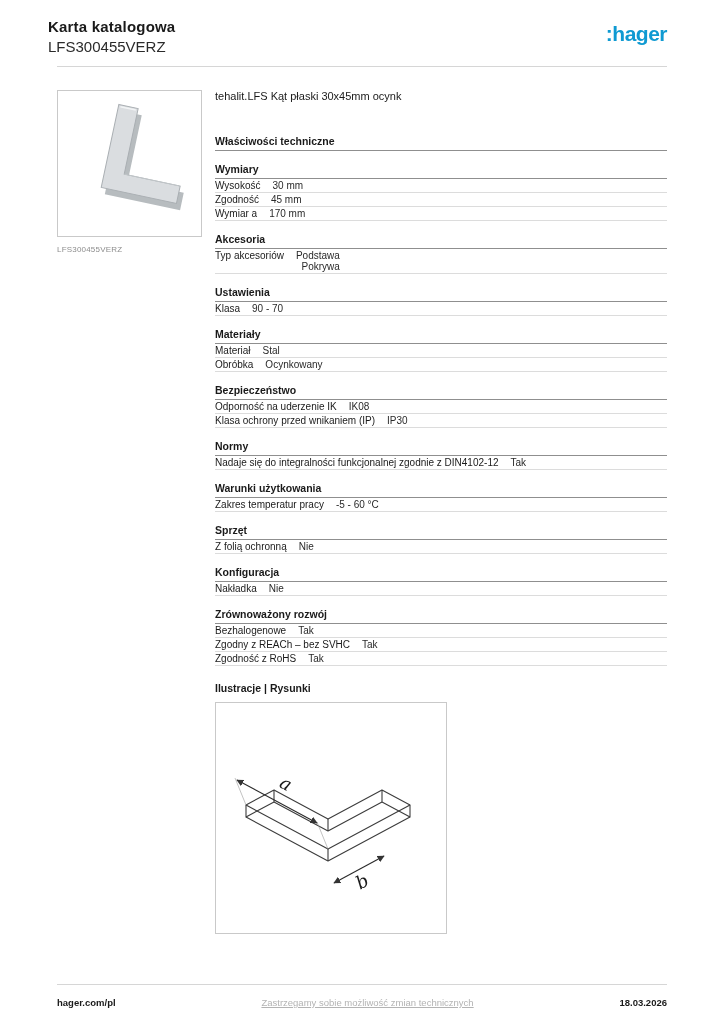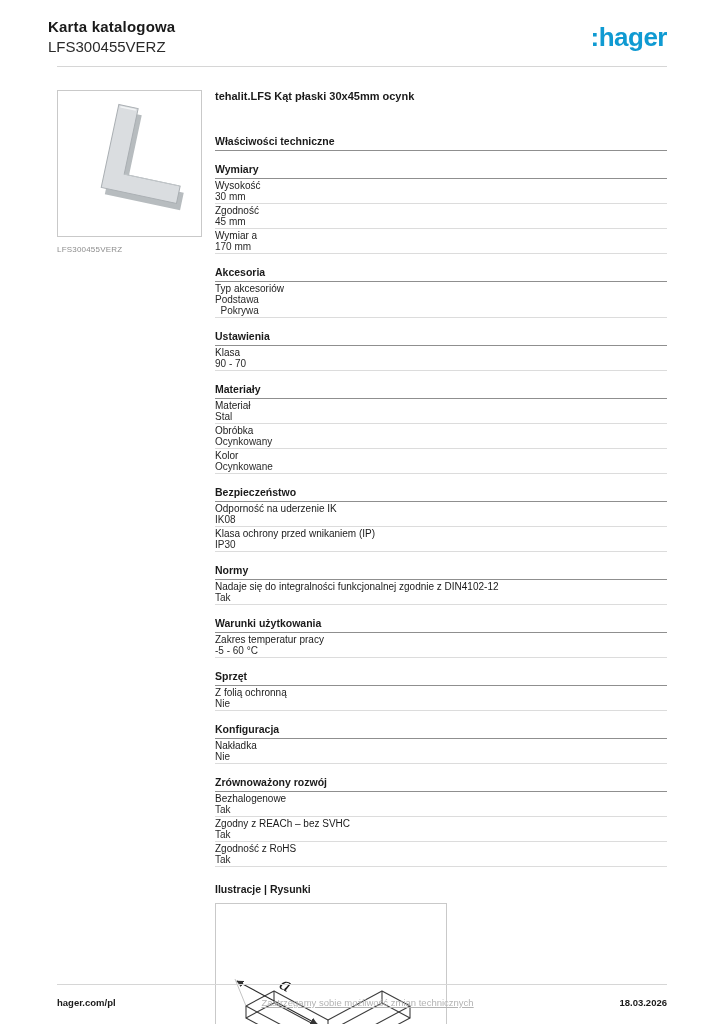--- a/index.html
+++ b/index.html
@@ -7,45 +7,45 @@
   body { font-family:"Liberation Sans", sans-serif; color:#1a1a1a; }
   .page {
     position:relative; width:724px; height:1024px; margin:0 auto;
     background:#ffffff; overflow:hidden;
   }
 
   
   .header { position:absolute; left:48px; right:57px; top:18px; height:48px; }
   .doc-type { font-size:15px; font-weight:bold; letter-spacing:.2px; }
   .product-code { font-size:15px; font-weight:normal; color:#2a2a2a; margin-top:3px; }
-  .logo { position:absolute; right:0; top:4px; font-size:26px; font-weight:bold; letter-spacing:-.5px; }
+  .logo { position:absolute; right:0; top:4px; font-size:21px; font-weight:bold; letter-spacing:-.5px; }
   .header-rule { position:absolute; left:57px; right:57px; top:66px; border-top:1px solid #d6d6d6; }
 
   
   .left-col { position:absolute; left:57px; top:90px; width:145px; }
   .image-box { width:145px; height:147px; border:1px solid #c9c9c9; background:#fff; }
   .image-box svg { display:block; }
   .image-caption { margin-top:8px; font-size:8px; color:#8d8d8d; letter-spacing:.2px; }
 
   
   .right-col { position:absolute; left:215px; top:90px; width:452px; }
-  .title { font-size:11px; font-weight:bold; line-height:13px; }
+  .title { font-size:11px; font-weight:normal; line-height:13px; }
   .tech-heading {
     margin-top:32px; font-size:10.5px; font-weight:bold; line-height:12px;
     padding-bottom:3px; border-bottom:1px solid #8f8f8f;
   }
   .section { margin-top:12px; }
   .section-heading {
     font-size:10.5px; font-weight:bold; line-height:12px;
     padding-bottom:3px; border-bottom:1px solid #8f8f8f;
   }
   .spec-row {
     display:flex; justify-content:flex-start; align-items:flex-start;
     padding:1px 0; border-bottom:1px solid #dcdcdc;
-    font-size:10px; line-height:11px;flex-direction:column;
+    font-size:10px; line-height:11px;
   }
   .spec-label { padding-right:12px; }
   .spec-value { white-space:pre-line; text-align:right; color:#2a2a2a; }
   .illus-heading { margin-top:16px; font-size:10.5px; font-weight:bold; line-height:12px; }
   .drawing-box { margin-top:8px; width:232px; height:232px; border:1px solid #c9c9c9; background:#fff; }
   .drawing-box svg { display:block; }
 
   
   .footer {
     position:absolute; left:57px; right:57px; bottom:16px;
@@ -120,24 +120,20 @@
         </section>
         <section class="section">
           <div class="section-heading">Materiały</div>
           <div class="spec-row">
             <span class="spec-label">Materiał</span>
             <span class="spec-value">Stal</span>
           </div>
           <div class="spec-row">
             <span class="spec-label">Obróbka</span>
             <span class="spec-value">Ocynkowany</span>
-          </div>
-          <div class="spec-row">
-            <span class="spec-label">Kolor</span>
-            <span class="spec-value">Ocynkowane</span>
           </div>
         </section>
         <section class="section">
           <div class="section-heading">Bezpieczeństwo</div>
           <div class="spec-row">
             <span class="spec-label">Odporność na uderzenie IK</span>
             <span class="spec-value">IK08</span>
           </div>
           <div class="spec-row">
             <span class="spec-label">Klasa ochrony przed wnikaniem (IP)</span>

